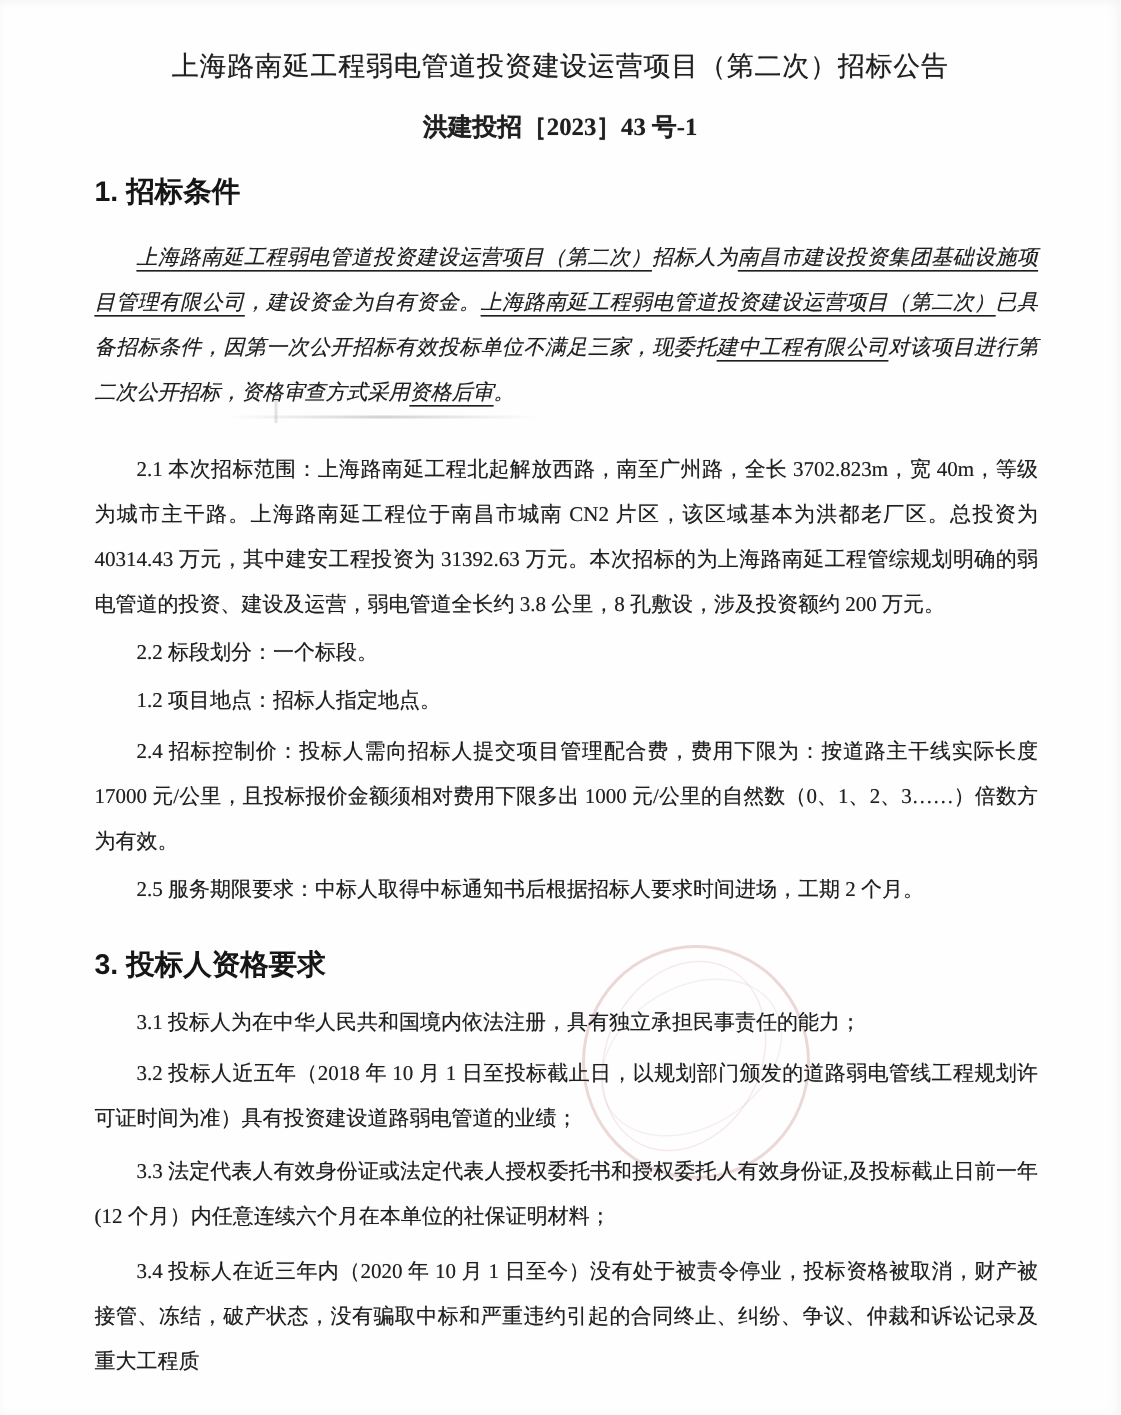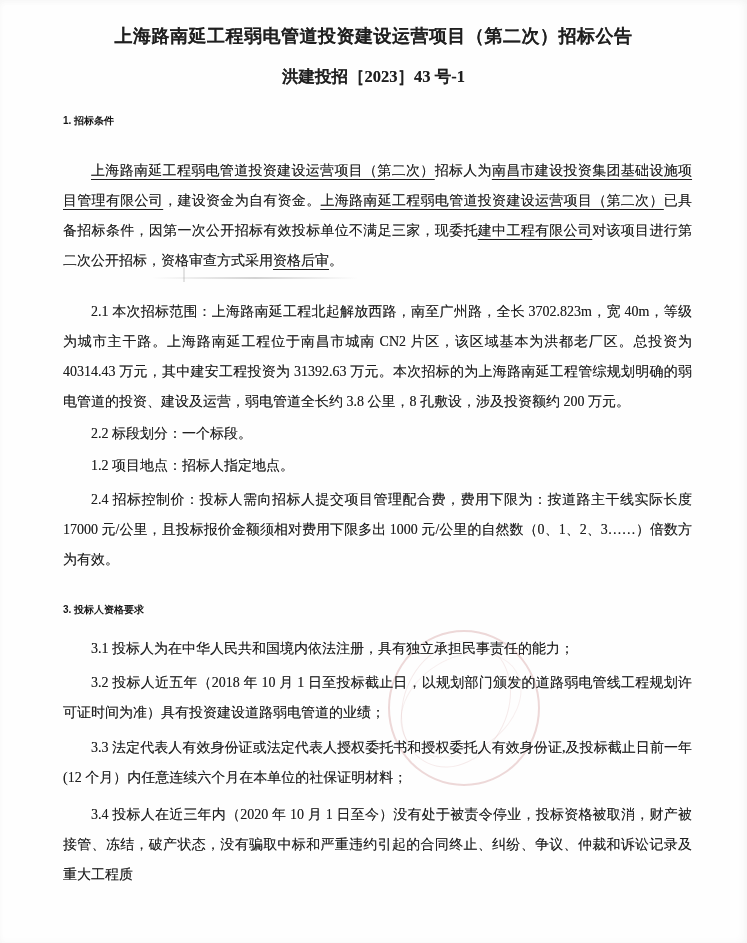--- a/index.html
+++ b/index.html
@@ -7,47 +7,47 @@
     position:relative;
     width:747px;height:943px;
     background:#fefefe;
     overflow:hidden;
     font-family:"Liberation Serif","DejaVu Serif",serif;
     color:#1f1f1f;
     box-shadow:inset -3px 0 8px rgba(0,0,0,0.03), inset 0 2px 6px rgba(0,0,0,0.02);
   }
   .content{position:relative;z-index:2;padding-top:24px;}
   .title{
-    margin:0;text-align:center;
-    font-size:18px;font-weight:bold;line-height:25px;
+    margin:8px;text-align:center;
+    font-size:18px;font-weight:normal;line-height:25px;
     letter-spacing:0.5px;
     text-shadow:0 0 0.5px rgba(0,0,0,0.55);
   }
   .docnum{
     margin-top:17px;text-align:center;
     font-size:16.5px;font-weight:bold;line-height:22px;
     text-shadow:0 0 0.5px rgba(0,0,0,0.55);
   }
   .sec{
     font-family:"Liberation Sans","DejaVu Sans",sans-serif;
-    font-size:10px;font-weight:bold;line-height:22px;
+    font-size:19px;font-weight:bold;line-height:22px;
     margin:0 55px 0 63px;
     color:#161616;
   }
   .sec1{margin-top:22px;}
   .sec2{margin-top:15px;}
   .sec3{margin-top:24px;}
   .para{
     margin:0 55px 0 63px;
     font-size:14px;line-height:30px;
     text-align:justify;
     text-indent:2em;
     text-shadow:0 0 0.45px rgba(10,10,10,0.5);
   }
-  .p1{margin-top:24px;}
+  .p1{margin-top:18px;font-style:italic;}
   .p21{margin-top:21px;}
   .p22{margin-top:2px;}
   .p23{margin-top:2px;}
   .p24{margin-top:4px;}
   .p25{margin-top:2px;}
   .p26{margin-top:-5px;}
   .p31{margin-top:13px;}
   .p32{margin-top:4px;}
   .p33{margin-top:5px;}
   .p34{margin-top:7px;}
@@ -90,20 +90,21 @@
 
     <div class="docnum">洪建投招［2023］43 号-1</div>
 
     <h2 class="sec sec1">1. 招标条件</h2>
     <p class="para p1"><span class="u">上海路南延工程弱电管道投资建设运营项目（第二次）</span><span>招标人为</span><span class="u">南昌市建设投资集团基础设施项目管理有限公司</span><span>，建设资金为自有资金。</span><span class="u">上海路南延工程弱电管道投资建设运营项目（第二次）</span><span>已具备招标条件，因第一次公开招标有效投标单位不满足三家，现委托</span><span class="u">建中工程有限公司</span><span>对该项目进行第二次公开招标，资格审查方式采用</span><span class="u">资格后审</span><span>。</span></p>
 
     <p class="para p21"><span>2.1 本次招标范围：上海路南延工程北起解放西路，南至广州路，全长 3702.823m，宽 40m，等级为城市主干路。上海路南延工程位于南昌市城南 CN2 片区，该区域基本为洪都老厂区。总投资为 40314.43 万元，其中建安工程投资为 31392.63 万元。本次招标的为上海路南延工程管综规划明确的弱电管道的投资、建设及运营，弱电管道全长约 3.8 公里，8 孔敷设，涉及投资额约 200 万元。</span></p>
     <p class="para p22"><span>2.2 标段划分：一个标段。</span></p>
     <p class="para p23"><span>1.2 项目地点：招标人指定地点。</span></p>
     <p class="para p24"><span>2.4 招标控制价：投标人需向招标人提交项目管理配合费，费用下限为：按道路主干线实际长度 17000 元/公里，且投标报价金额须相对费用下限多出 1000 元/公里的自然数（0、1、2、3……）倍数方为有效。</span></p>
+    <p class="para p25"><span>2.5 服务期限要求：中标人取得中标通知书后根据招标人要求时间进场，工期 2 个月。</span></p>
 
     <h2 class="sec sec3">3. 投标人资格要求</h2>
     <p class="para p31"><span>3.1 投标人为在中华人民共和国境内依法注册，具有独立承担民事责任的能力；</span></p>
     <p class="para p32"><span>3.2 投标人近五年（2018 年 10 月 1 日至投标截止日，以规划部门颁发的道路弱电管线工程规划许可证时间为准）具有投资建设道路弱电管道的业绩；</span></p>
     <p class="para p33"><span>3.3 法定代表人有效身份证或法定代表人授权委托书和授权委托人有效身份证,及投标截止日前一年(12 个月）内任意连续六个月在本单位的社保证明材料；</span></p>
     <p class="para p34"><span>3.4 投标人在近三年内（2020 年 10 月 1 日至今）没有处于被责令停业，投标资格被取消，财产被接管、冻结，破产状态，没有骗取中标和严重违约引起的合同终止、纠纷、争议、仲裁和诉讼记录及重大工程质</span></p>
 
   </div>
 </div>
 

